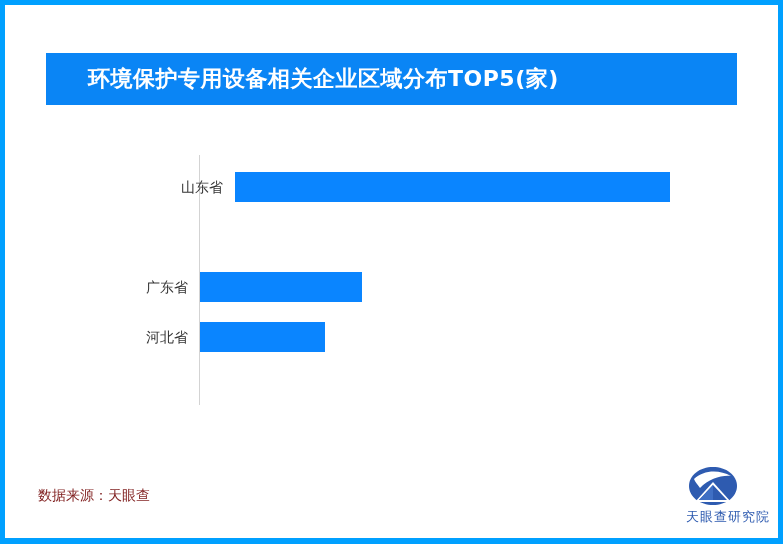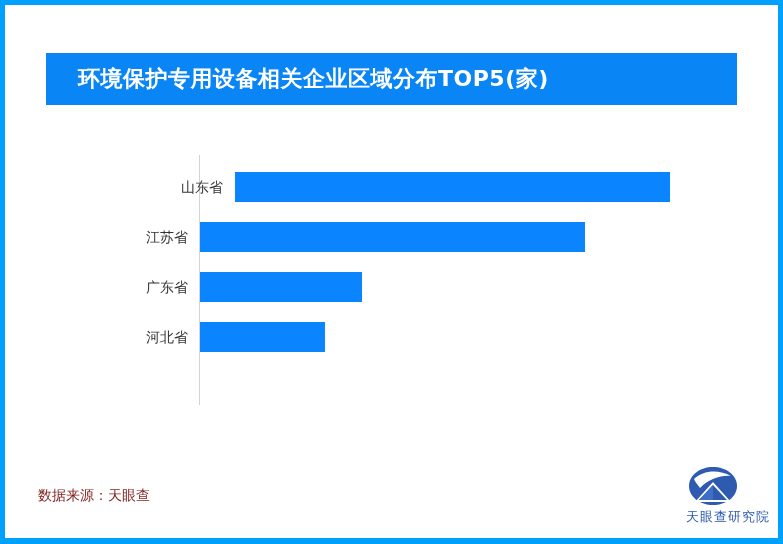--- a/index.html
+++ b/index.html
@@ -39,21 +39,21 @@
     height: 52px;
     background: #0a85f5;
     display: flex;
     align-items: center;
   }
   .title-text {
     color: #ffffff;
     font-size: 22px;
     font-weight: bold;
     letter-spacing: 0.5px;
-    padding-left: 32px;
+    padding-left: 42px;
     white-space: nowrap;
     font-family: "DejaVu Sans", "Liberation Sans", sans-serif;
   }
 
   
   .chart-area {
     position: absolute;
     left: 0;
     top: 150px;
     width: 783px;
@@ -151,24 +151,20 @@
     <div class="title-text">环境保护专用设备相关企业区域分布TOP5(家)</div>
   </div>
 
   <div class="chart-area">
     <div class="axis-line"></div>
     <div class="bar-rows" id="bar-rows">
         <div class="bar-row" style="top: 22px; margin-left: 35px;">
           <div class="cat-label">山东省</div>
           <div class="bar" title="山东省 2400" style="width: 435px; background: rgb(10, 133, 255);"></div>
         </div>
-        <div class="bar-row" style="top: 72px;">
-          <div class="cat-label">江苏省</div>
-          <div class="bar" title="江苏省 2120" style="width: 385px; background: rgb(10, 133, 255);"></div>
-        </div>
         <div class="bar-row" style="top: 172px;">
           <div class="cat-label">河北省</div>
           <div class="bar" title="河北省 690" style="width: 125px; background: rgb(10, 133, 255);"></div>
         </div>
         <div class="bar-row" style="top: 122px;">
           <div class="cat-label">广东省</div>
           <div class="bar" title="广东省 890" style="width: 162px; background: rgb(10, 133, 255);"></div>
         </div>
       </div>
   </div>

